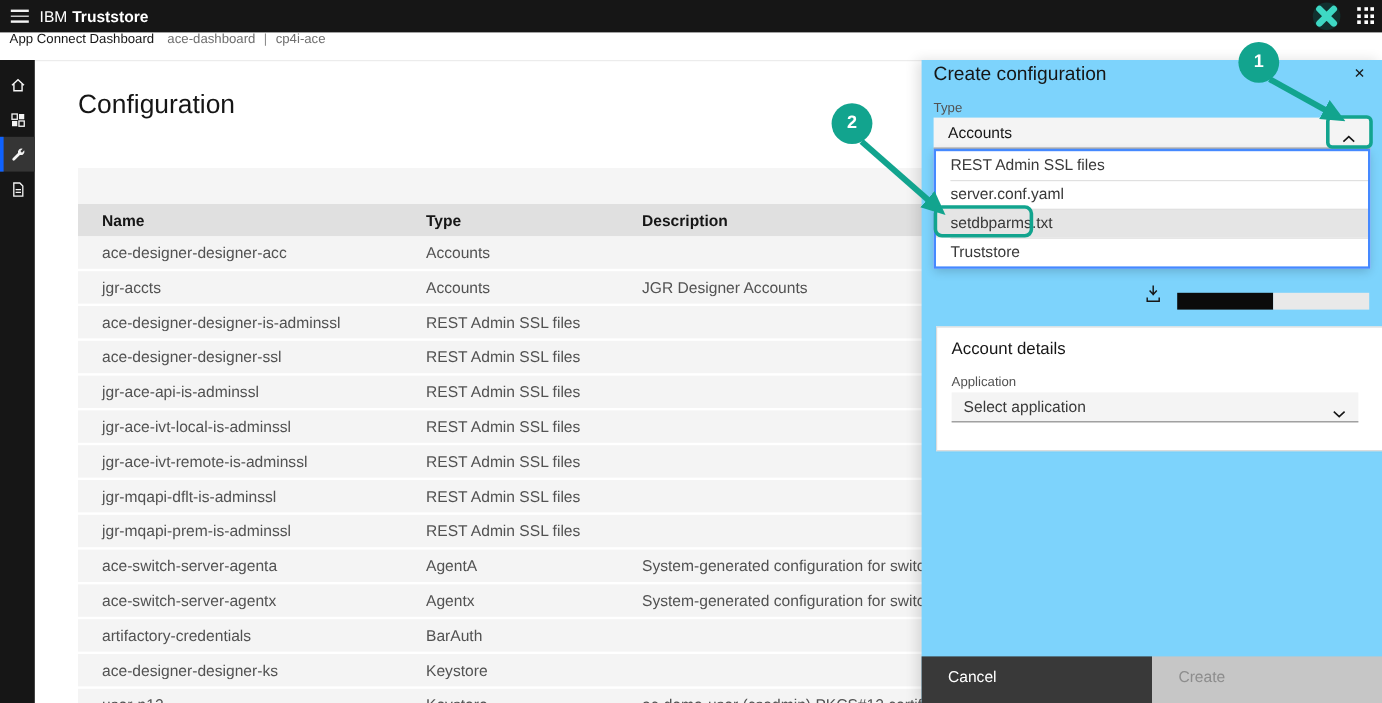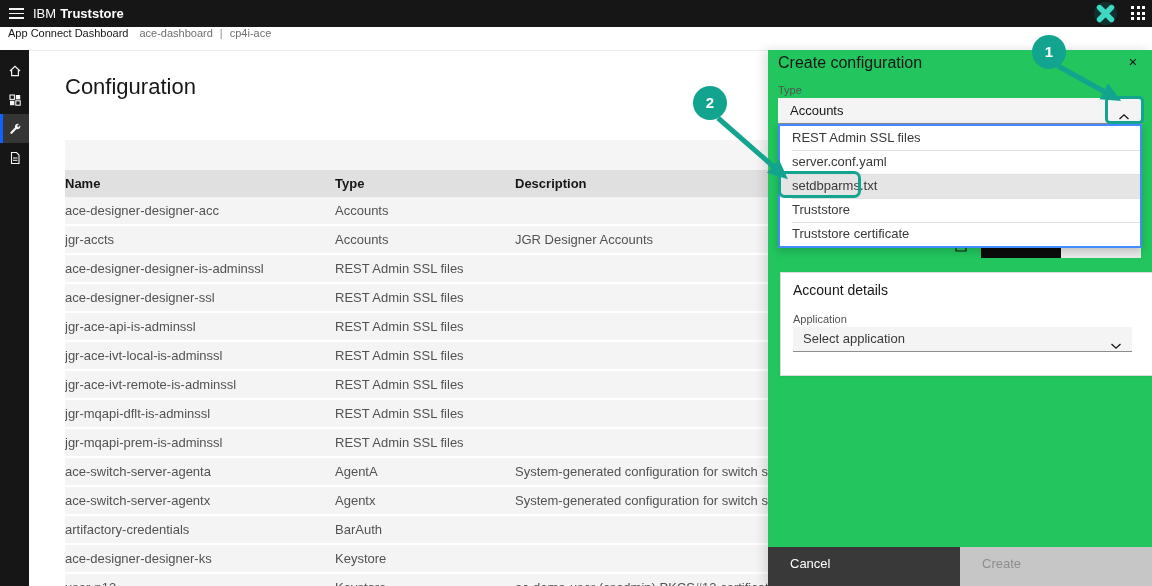--- a/index.html
+++ b/index.html
@@ -35,25 +35,25 @@
   .nav-item.selected::before{content:"";position:absolute;left:0;top:0;bottom:0;width:3px;background:#0f62fe;}
   .nav-item svg{display:block;}
   
   .main{position:absolute;left:29px;top:50px;width:1123px;height:536px;background:#ffffff;z-index:1;}
   .page-title{position:absolute;left:36px;top:24px;font-size:22px;font-weight:400;color:#161616;}
   .toolbar{position:absolute;left:36px;top:90px;right:0;height:30px;background:#f5f5f5;}
   .dtable{position:absolute;left:36px;top:120px;right:0;bottom:0;overflow:hidden;}
   .thead{height:27px;background:#e0e0e0;display:flex;align-items:center;font-size:13px;font-weight:700;color:#161616;}
   .trow{height:27px;background:#f4f4f4;margin-bottom:2px;display:flex;align-items:center;
     font-size:13px;color:#525252;cursor:pointer;}
-  .c-name{width:270px;white-space:nowrap;overflow:hidden;}
+  .c-name{width:270px;padding-left:20px;white-space:nowrap;overflow:hidden;}
   .c-type{width:180px;white-space:nowrap;overflow:hidden;}
   .c-desc{flex:1;white-space:nowrap;overflow:hidden;}
   
-  .drawer{position:absolute;left:768px;top:50px;width:384px;height:536px;background:#22c55e;z-index:40;
+  .drawer{position:absolute;left:768px;top:50px;width:384px;height:536px;background:#7dd3fc;z-index:40;
     box-shadow:-4px 0 10px rgba(0,0,0,0.12);}
   .drawer-title{position:absolute;left:10px;top:4px;font-size:16px;color:#161616;}
   .drawer-close{position:absolute;left:1123px;top:52px;width:20px;height:20px;z-index:45;
     font-size:15px;line-height:20px;text-align:center;color:#161616;cursor:pointer;}
   .type-label{position:absolute;left:10px;top:34px;font-size:11px;color:#525252;}
   .combobox{position:absolute;left:10px;top:48px;width:364px;height:26px;background:#f4f4f4;
     border-bottom:1px solid #8d8d8d;cursor:pointer;box-sizing:border-box;}
   .combobox .value{position:absolute;left:12px;top:0;line-height:25px;font-size:13px;color:#161616;}
   .combobox .chev{position:absolute;right:12px;top:9px;}
   .listbox{position:absolute;left:10px;top:74px;width:364px;background:#ffffff;z-index:5;
@@ -267,21 +267,20 @@
     </svg>
   </div>
   <div class="sliver-dark"></div>
   <div class="sliver-light"></div>
 
   <div class="listbox">
     <div class="opt">REST Admin SSL files</div>
     <div class="opt">server.conf.yaml</div>
     <div class="opt hover">setdbparms.txt</div>
     <div class="opt">Truststore</div>
-    <div class="opt">Truststore certificate</div>
   </div>
 
   <div class="card">
     <div class="card-title">Account details</div>
     <div class="trash-btn">
       <svg width="13" height="14" viewBox="0 0 13 14">
         <path d="M2 3.5 H11 M5 3.5 V2 H8 V3.5 M3.2 3.5 L3.8 12.5 H9.2 L9.8 3.5" fill="none" stroke="#161616" stroke-width="1"></path>
         <path d="M5.3 5.5 V10.5 M7.7 5.5 V10.5" stroke="#161616" stroke-width="1"></path>
       </svg>
     </div>

